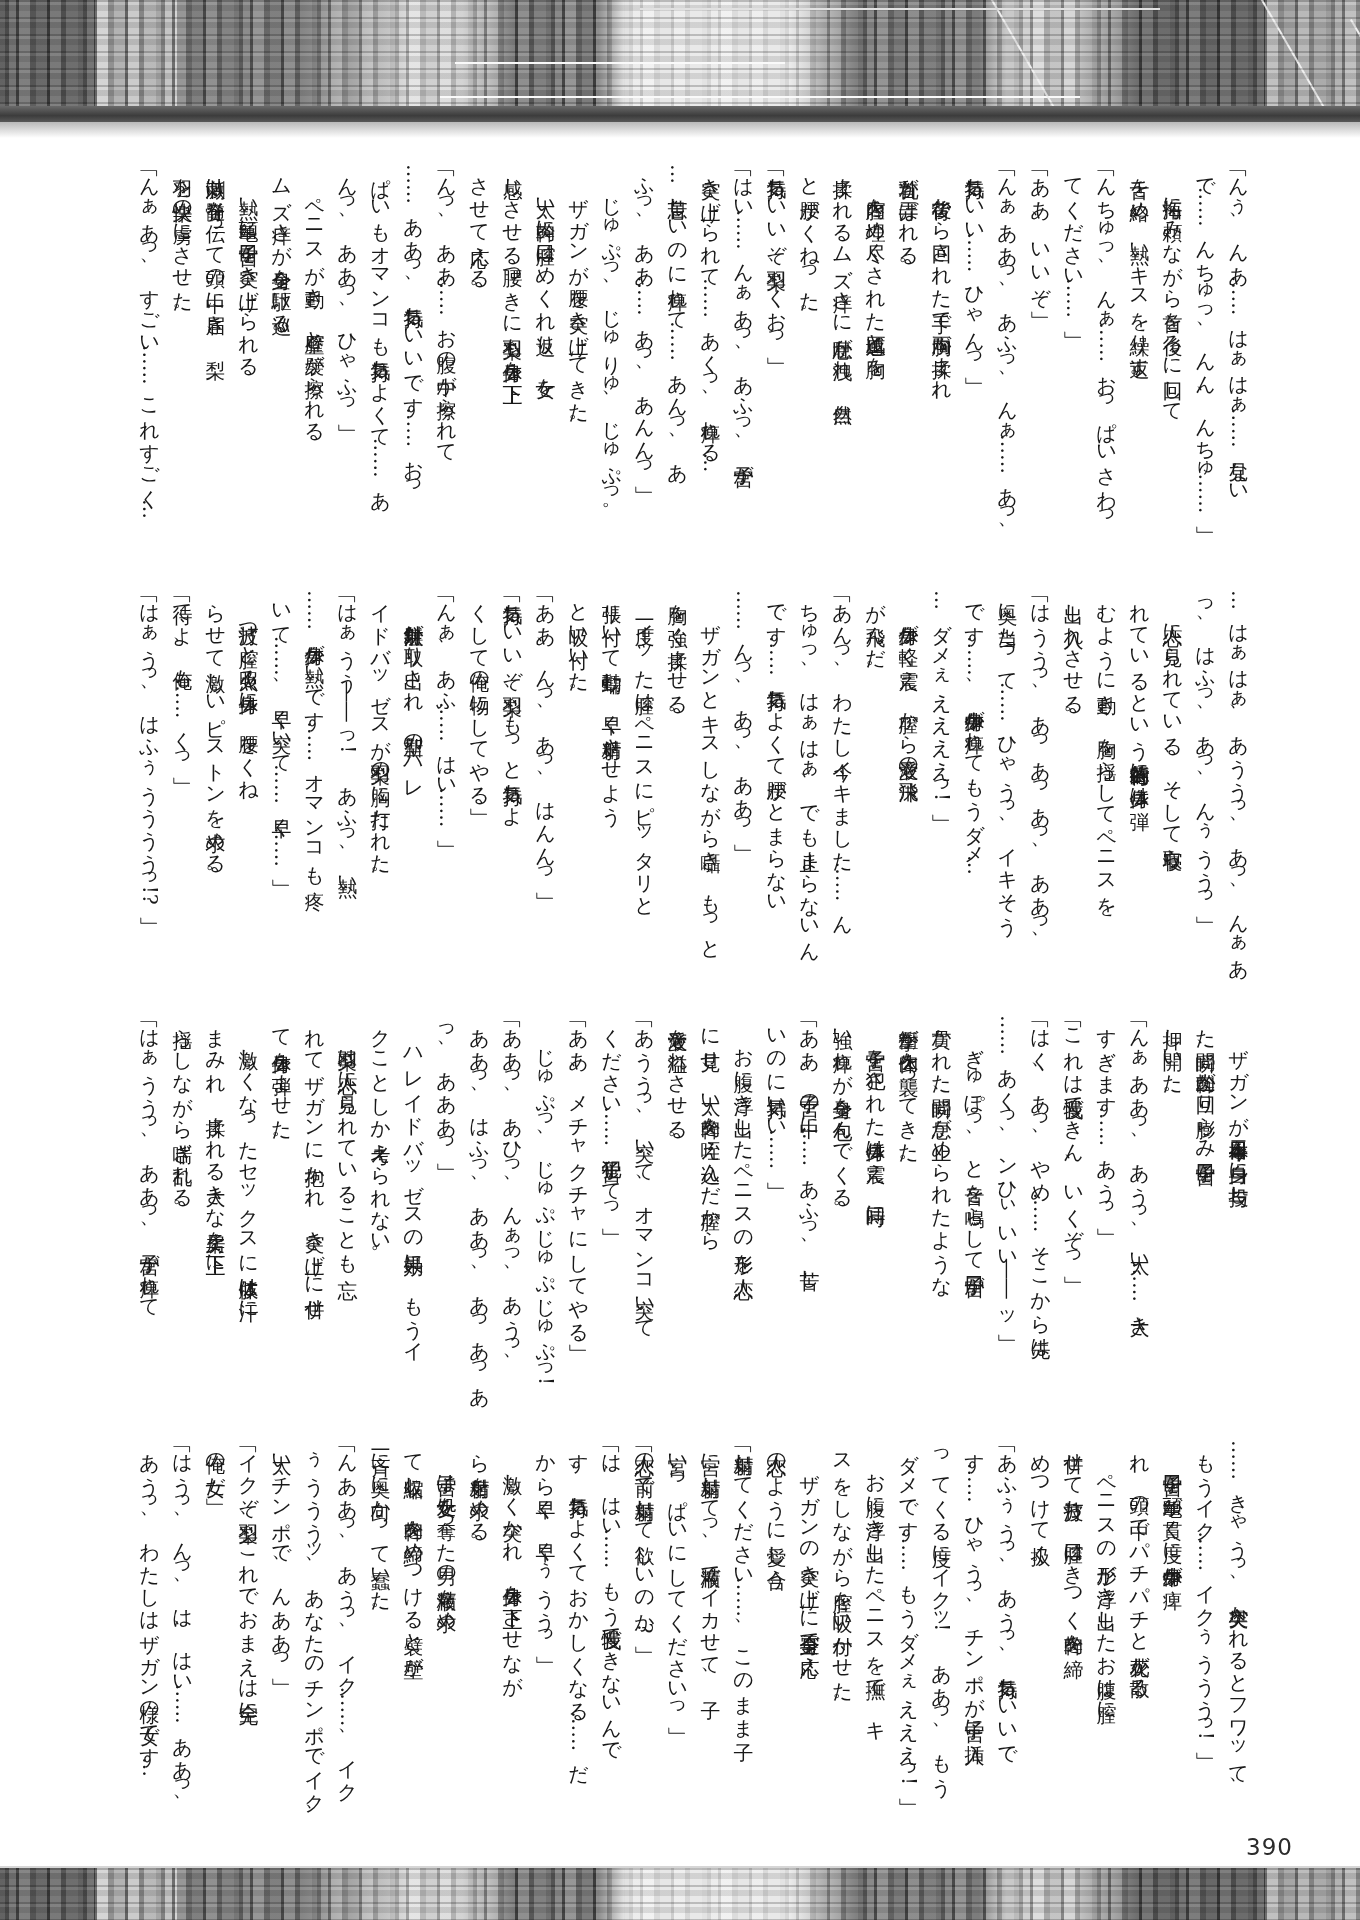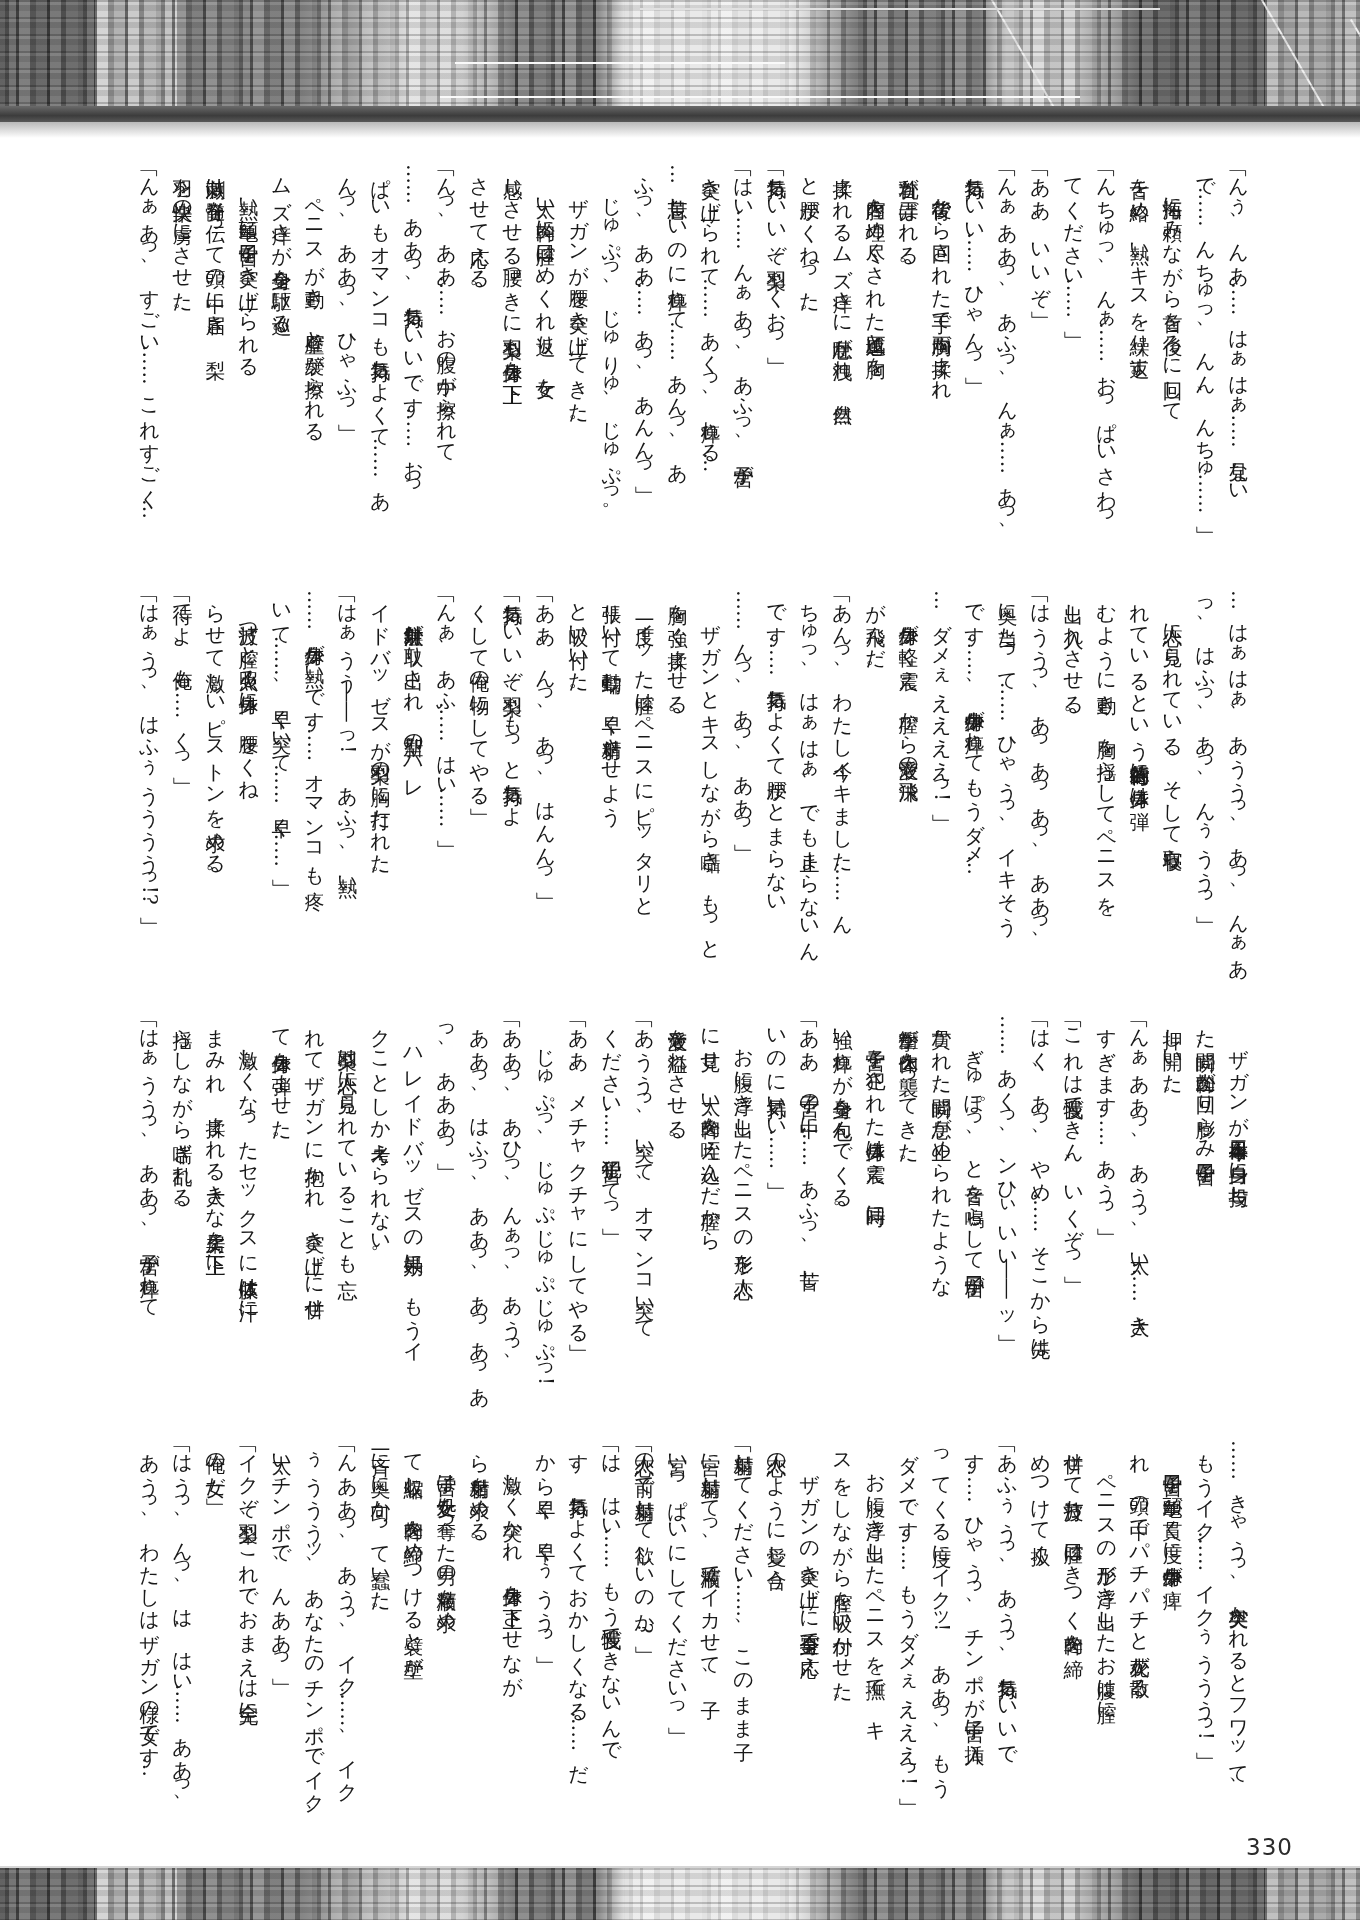--- a/index.html
+++ b/index.html
@@ -218,17 +218,17 @@
       <div class="col">一斉に奥に向かって蠢いた。</div>
       <div class="col">「んああっ、あうっ、イク……、イク</div>
       <div class="col">ぅうううッ、あなたのチンポでイク、</div>
       <div class="col">太いチンポで、んああっ」</div>
       <div class="col">「イクぞ梨羽、これでおまえは完全に</div>
       <div class="col">俺の女だ」</div>
       <div class="col">「はうっ、んっ、は、はい……ああっ、</div>
       <div class="col">あうっ、わたしはザガン様の女です…</div>
     </div>
 
-  <div class="page-number">330</div>
+  <div class="page-number">390</div>
 
   <div class="collage footer-collage"></div>
 
 </div>
 
 </body></html>

